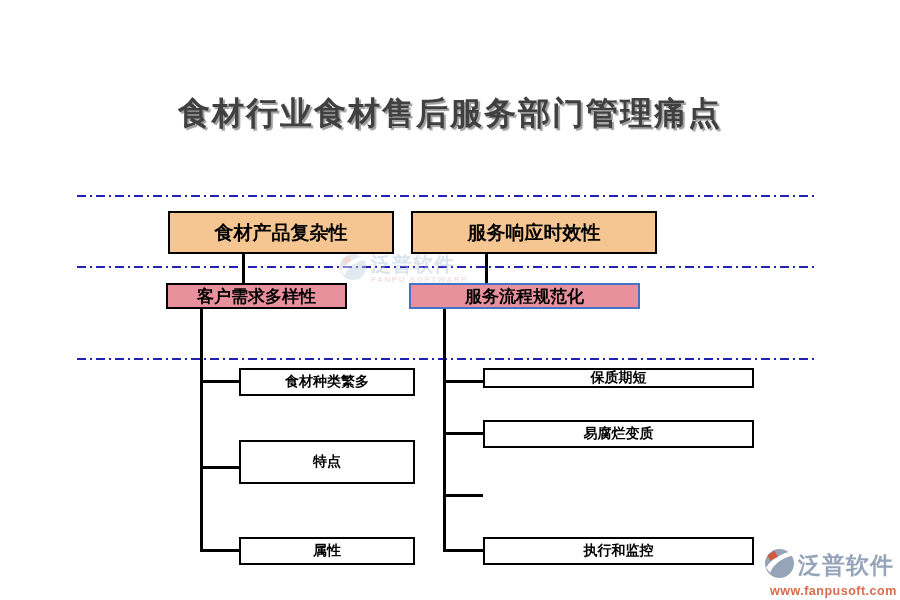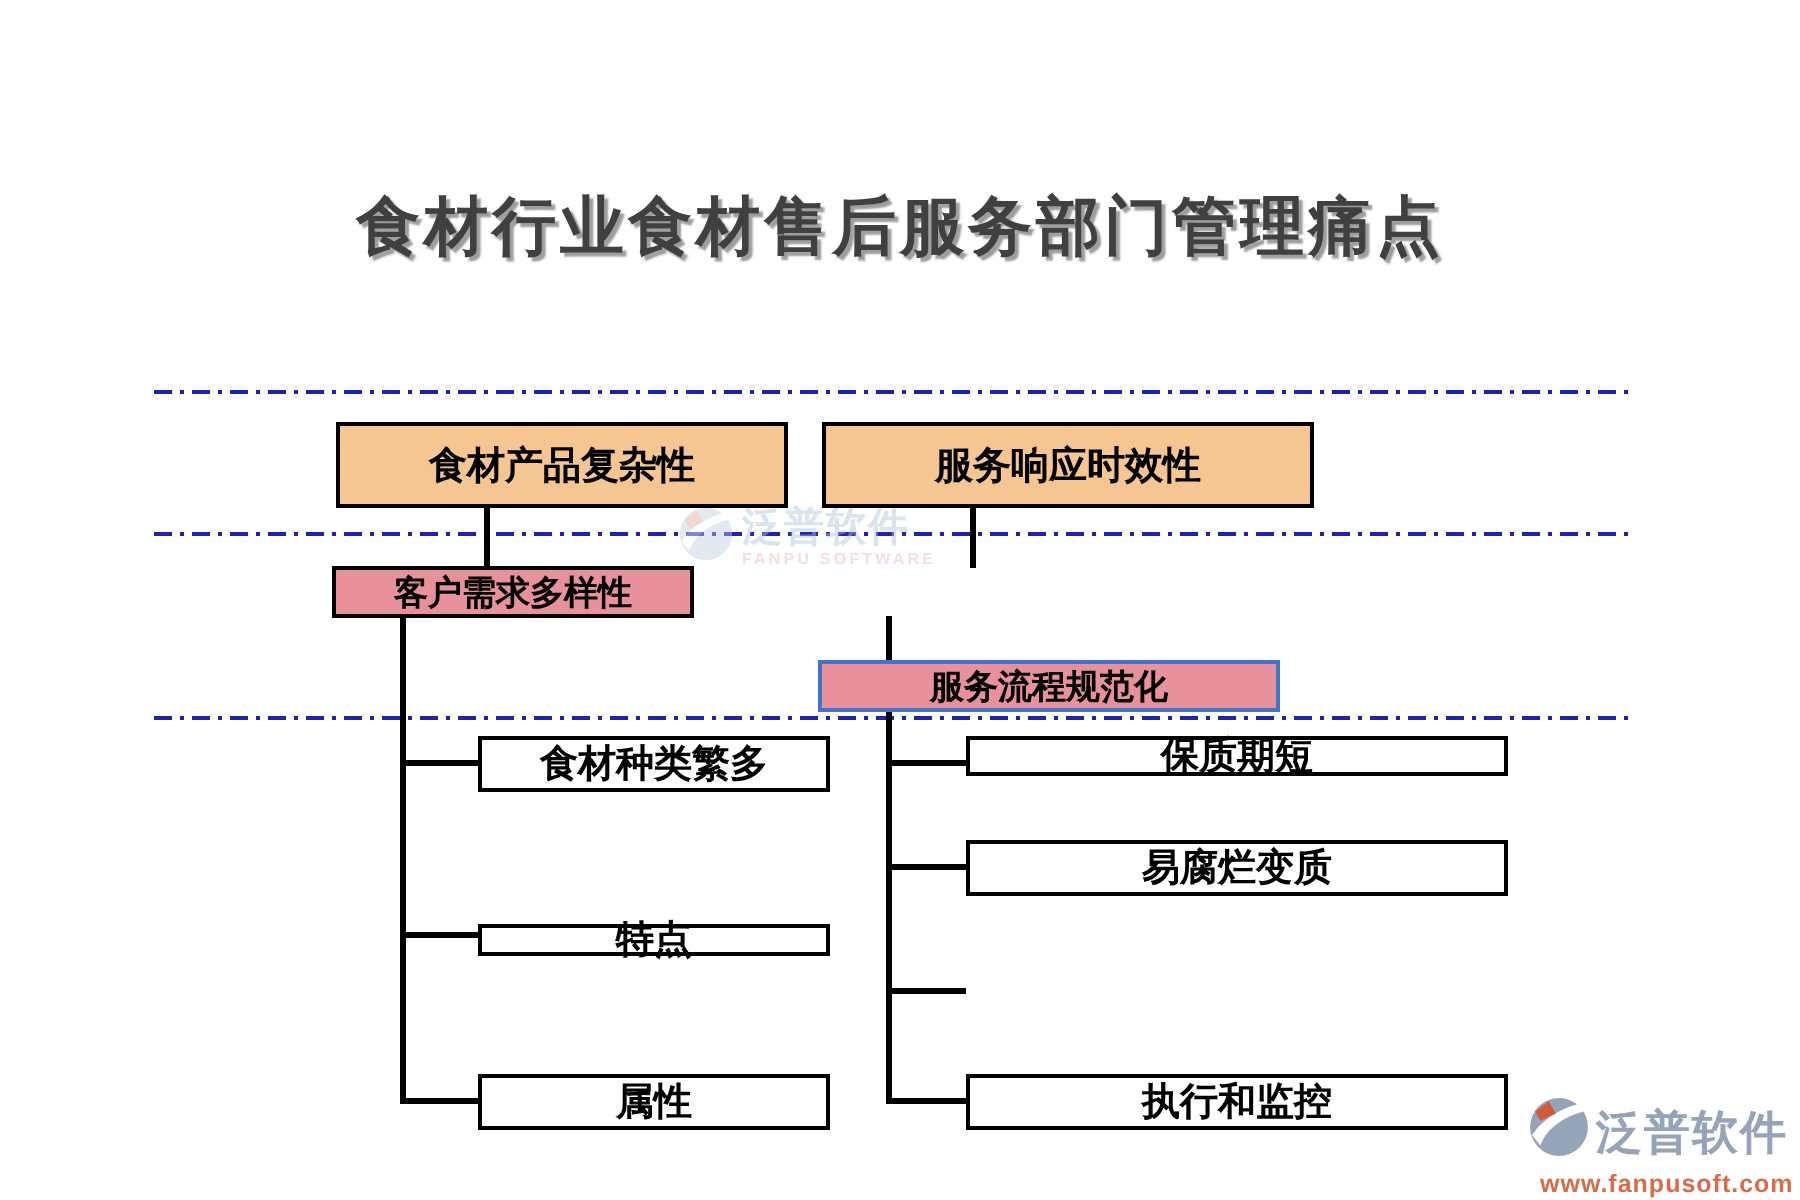--- a/index.html
+++ b/index.html
@@ -17,22 +17,22 @@
     background-image:repeating-linear-gradient(90deg,
       #2121B2 0px,#2121B2 9px,transparent 9px,transparent 13px,
       #2121B2 13px,#2121B2 15px,transparent 15px,transparent 19px);
   }
   .node{
     position:absolute;display:flex;align-items:center;justify-content:center;
     box-sizing:border-box;font-weight:bold;color:#000;text-align:center;
   }
   .root-node{background:#F5C592;border:2px solid #000;font-size:19px;}
   .sub-node{background:#E8919D;border:2px solid #000;font-size:17px;}
-  .sub-node.blue-border{border:2px solid #4472C4;margin-top:47px;}
-  .leaf-node{background:#ffffff;border:2px solid #000;font-size:19px;}
+  .sub-node.blue-border{border:2px solid #4472C4;}
+  .leaf-node{background:#ffffff;border:2px solid #000;font-size:14px;}
   .conn{position:absolute;background:#000;}
   .watermark{position:absolute;left:339px;top:253px;display:flex;align-items:flex-start;opacity:0.45;}
   .wm-texts{margin-left:4px;}
   .wm-brand{font-size:20px;font-weight:bold;color:#AFC4DA;letter-spacing:1px;line-height:22px;}
   .wm-sub{font-size:8px;color:#E5B9BC;letter-spacing:1.6px;font-weight:bold;}
   .footer-logo{position:absolute;left:764px;top:548px;}
   .fl-row{display:flex;align-items:center;}
   .fl-brand{font-size:23px;font-weight:bold;color:#96A4BA;letter-spacing:1px;margin-left:3px;}
   .fl-site{font-size:12.5px;font-weight:bold;color:#D96C4B;margin-top:1px;margin-left:6px;letter-spacing:0.5px;}
 </style>
@@ -73,21 +73,21 @@
   <div class="conn" style="left:446px;top:494px;width:37px;height:3px;"></div>
   <div class="conn" style="left:446px;top:549px;width:37px;height:3px;"></div>
 
   <div class="node root-node" style="left:168px;top:211px;width:226px;height:43px;">食材产品复杂性</div>
   <div class="node root-node" style="left:411px;top:211px;width:246px;height:43px;">服务响应时效性</div>
 
   <div class="node sub-node" style="left:166px;top:283px;width:181px;height:26px;">客户需求多样性</div>
   <div class="node sub-node blue-border" style="left:409px;top:283px;width:231px;height:26px;">服务流程规范化</div>
 
   <div class="node leaf-node" style="left:239px;top:368px;width:176px;height:28px;">食材种类繁多</div>
-  <div class="node leaf-node" style="left:239px;top:462px;width:176px;height:16px;">特点</div>
+  <div class="node leaf-node" style="left:239px;top:440px;width:176px;height:44px;">特点</div>
   <div class="node leaf-node" style="left:239px;top:537px;width:176px;height:28px;">属性</div>
 
   <div class="node leaf-node" style="left:483px;top:368px;width:271px;height:20px;">保质期短</div>
   <div class="node leaf-node" style="left:483px;top:420px;width:271px;height:28px;">易腐烂变质</div>
   <div class="node leaf-node" style="left:483px;top:537px;width:271px;height:28px;">执行和监控</div>
 
   <div class="footer-logo">
     <div class="fl-row">
       <span>
         <svg width="31" height="31" viewBox="0 0 30 30">

